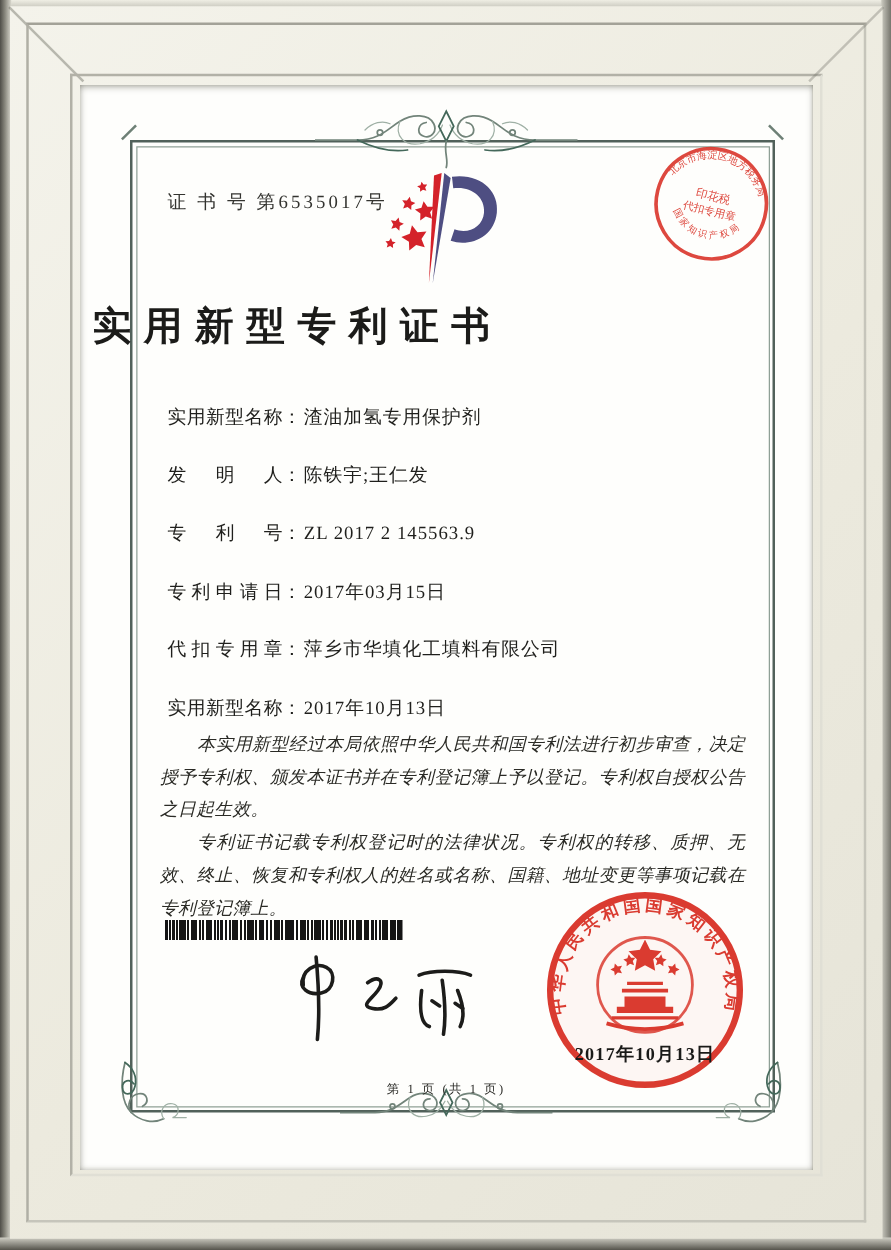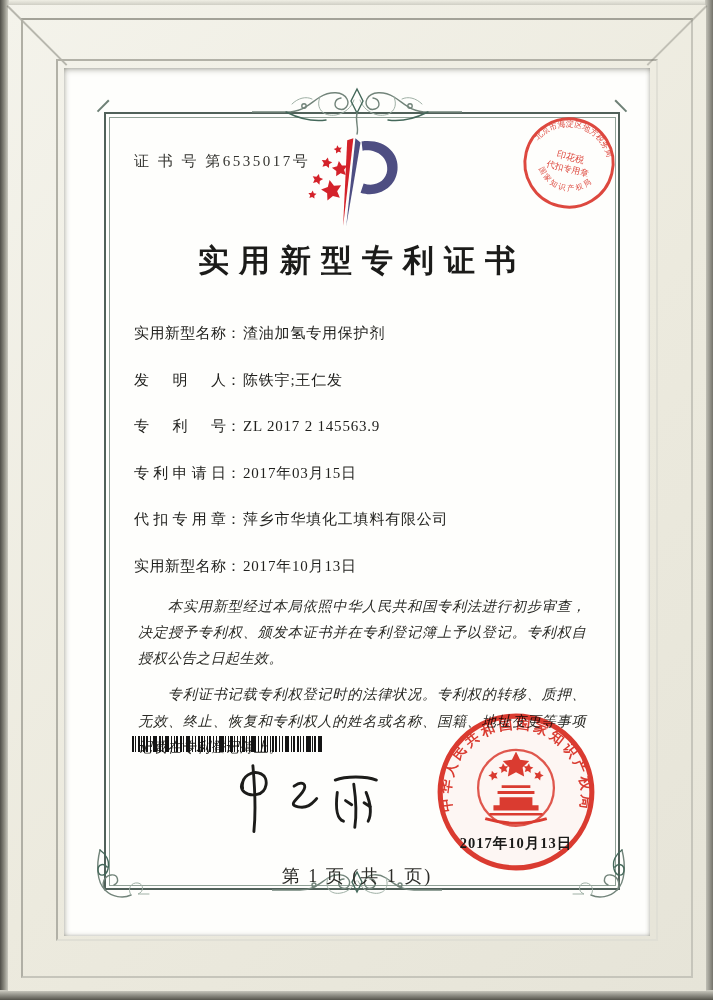--- a/index.html
+++ b/index.html
@@ -43,39 +43,39 @@
   .orn-bottom{left:50%;top:796px;transform:translateX(-50%);}
   .orn-bl{left:28px;top:780px;}
   .orn-br{right:20px;top:780px;transform:scale(-1,1);}
   .orn path,.orn circle{fill:none;stroke:#72847a;stroke-width:1.4;stroke-linecap:round;}
   .orn .dk{stroke:#44685a;}
   .orn .lt{stroke:#9fb0a5;stroke-width:1;}
 
   
   .cert-number{position:absolute;left:70px;top:84px;font-size:15px;letter-spacing:2.5px;color:#33332f;}
   .logo{position:absolute;left:236px;top:68px;}
-  .cert-title{position:absolute;left:0;right:0;top:172px;text-align:center;font-size:31px;
+  .cert-title{position:absolute;left:0;right:0;top:172px;text-align:left;font-size:31px;
     font-weight:600;letter-spacing:10px;color:#1b1b19;text-indent:10px;}
   .fields{position:absolute;left:70px;right:50px;top:256px;}
   .field-row{display:flex;align-items:baseline;font-size:15px;color:#1f1f1c;height:22px;margin-bottom:24.5px;}
   .flabel{display:inline-block;width:92px;text-align:justify;text-align-last:justify;}
   .fcolon{margin:0 2px 0 0;}
   .fvalue{letter-spacing:.8px;text-align:right;}
   .paras{position:absolute;left:64px;right:54px;top:515px;font-size:14.2px;line-height:1.84;
     color:#2a2a25;font-style:italic;letter-spacing:.3px;text-align:justify;}
-  .paras p{margin:10px;text-indent:2.1em;}
+  .paras p{margin:0;text-indent:2.1em;}
   .barcode{position:absolute;left:68px;top:668px;width:190px;height:16px;background:
     repeating-linear-gradient(90deg,#141414 0 1.5px,transparent 1.5px 3px),
     repeating-linear-gradient(90deg,#141414 0 1px,transparent 1px 7px),
     repeating-linear-gradient(90deg,#141414 0 2.5px,transparent 2.5px 11px);}
   .director{position:absolute;left:72px;top:710px;font-size:15px;letter-spacing:3px;
     color:#1e1e1b;line-height:27px;}
   .signature{position:absolute;left:158px;top:688px;}
   .signature path{fill:none;stroke:#1c1c1a;stroke-width:2.8;stroke-linecap:round;stroke-linejoin:round;}
-  .page-footer{position:absolute;left:0;right:0;top:796px;text-align:center;font-size:18px;
+  .page-footer{position:absolute;left:0;right:0;top:796px;text-align:center;font-size:10px;
     letter-spacing:2px;color:#2c2c28;}
 
   
   .sr-fill{fill:var(--seal-red,#d93025);}
   .sr-stroke{stroke:var(--seal-red,#d93025);}
   .tax-seal{position:absolute;left:456px;top:46px;transform:rotate(14deg);opacity:.88;}
   .office-seal{position:absolute;left:370px;top:642px;mix-blend-mode:multiply;opacity:.95;}
   .seal-date{position:absolute;left:374px;top:766px;width:156px;text-align:center;font-size:14.5px;
     font-weight:600;letter-spacing:1px;color:#1a1a18;}
   .lg-red{fill:var(--logo-red,#d4222a);}

